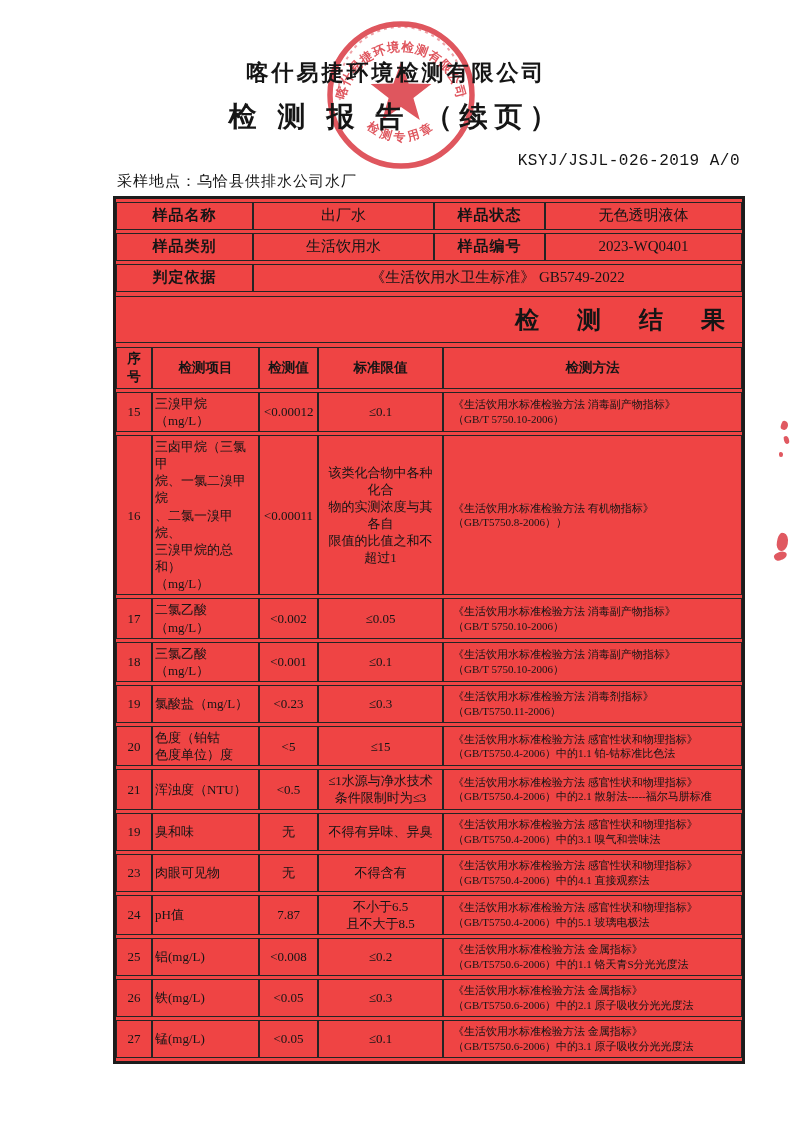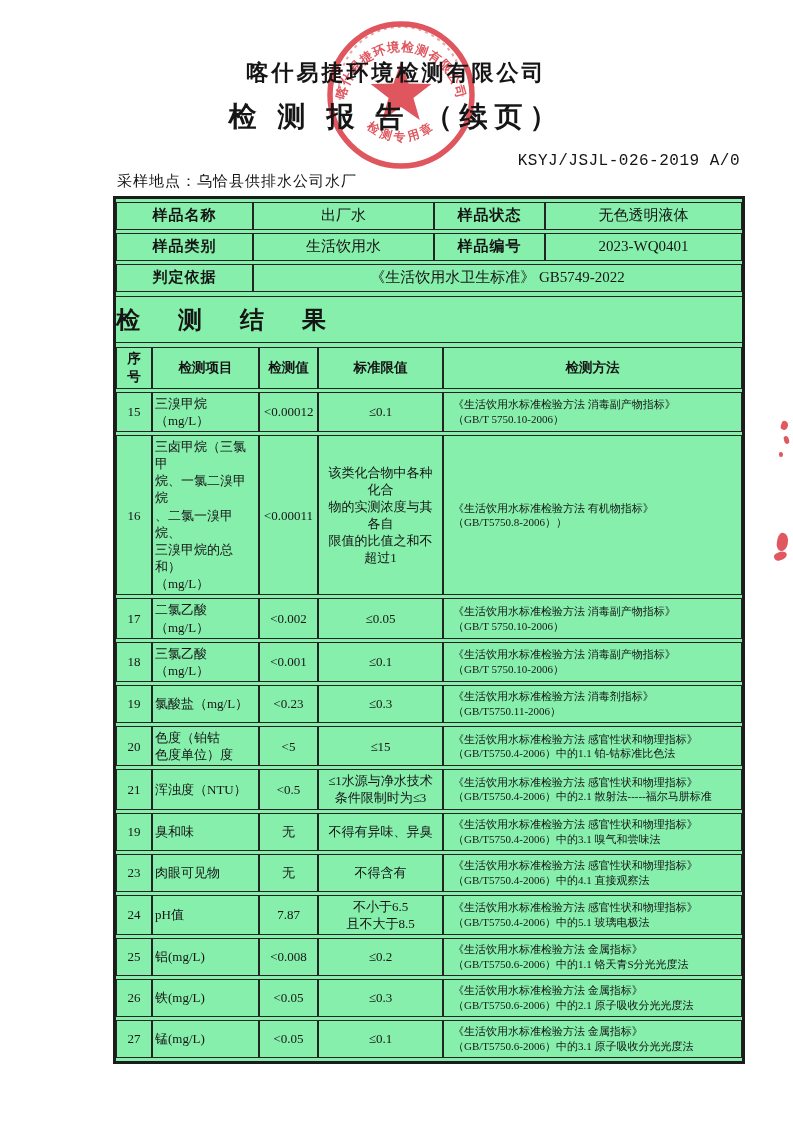--- a/index.html
+++ b/index.html
@@ -39,21 +39,21 @@
   .edge-mark.m1{left:781px;top:421px;width:7px;height:9px;transform:rotate(20deg);}
   .edge-mark.m2{left:784px;top:436px;width:5px;height:8px;transform:rotate(-15deg);}
   .edge-mark.m3{left:779px;top:452px;width:4px;height:5px;}
   .edge-mark.m4{left:777px;top:533px;width:11px;height:18px;transform:rotate(12deg);}
   .edge-mark.m5{left:774px;top:552px;width:13px;height:8px;transform:rotate(-25deg);}
   
   .doc-table{
     position:absolute;left:113px;top:196px;width:632px;
     border:3px solid #1c1c1c;
     box-sizing:border-box;
-    background:#86efac;
+    background:#ef4444;
   }
   table{width:100%;border-collapse:separate;border-spacing:0 3px;table-layout:fixed;}
   td,th{
     border:1px solid #242424;
     padding:2px 4px;
     font-size:13px;
     text-align:center;
     vertical-align:middle;
     white-space:pre-line;
     line-height:1.32;
@@ -63,23 +63,23 @@
   
   .info-table td{height:28px;font-size:15px;}
   .info-table .lbl{font-weight:bold;letter-spacing:1px;}
   .info-table col.c1{width:137px;}
   .info-table col.c2{width:181px;}
   .info-table col.c3{width:111px;}
   
   .section-heading{
     margin:1px 0;
     border-top:1px solid #242424;border-bottom:1px solid #242424;
-    text-align:left;
+    text-align:right;
     font-size:24px;font-weight:bold;letter-spacing:16px;
-    padding:7px 8px 6px 0;
+    padding:7px 1px 6px 0;
   }
   
   .res-table col.no{width:36px;}
   .res-table col.item{width:107px;}
   .res-table col.value{width:59px;}
   .res-table col.limit{width:125px;}
   .res-table th{height:38px;font-weight:bold;font-size:13.5px;}
   .res-table td{height:38px;}
   .res-table td.item{text-align:left;padding-left:2px;}
   .res-table td.method{text-align:left;padding-left:9px;font-size:11px;}

